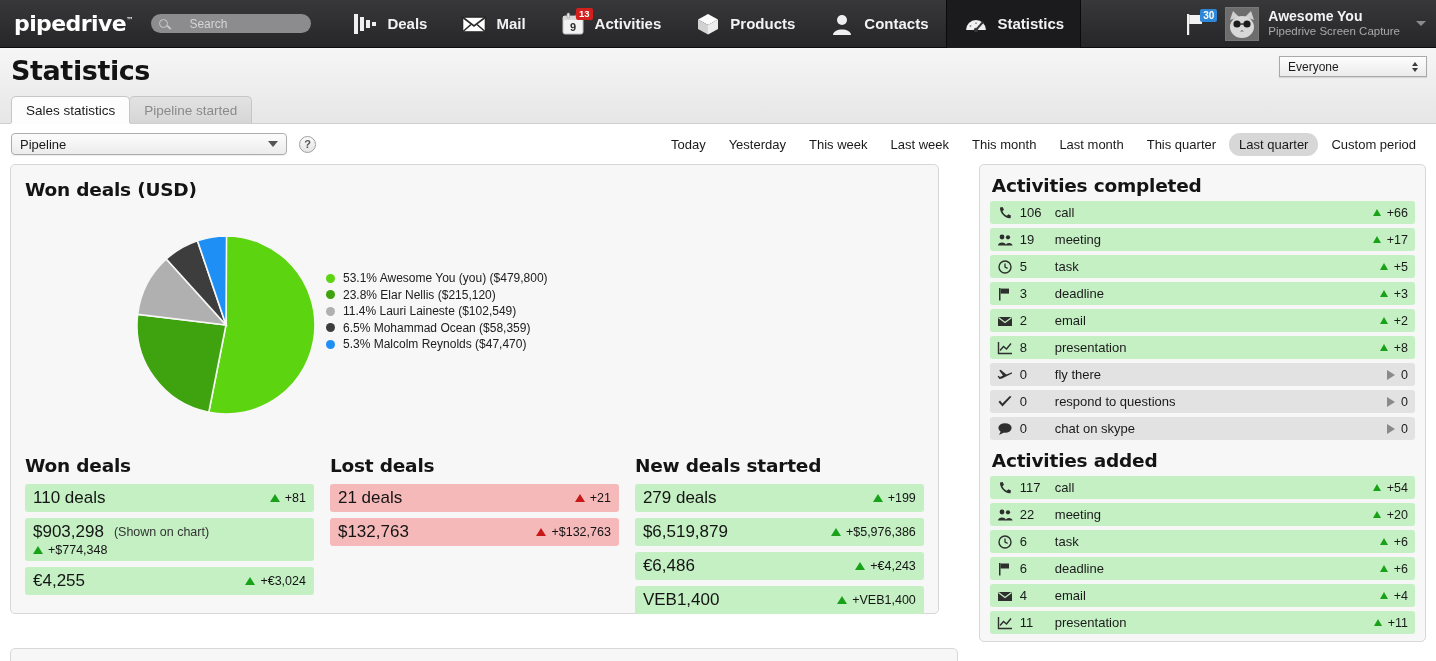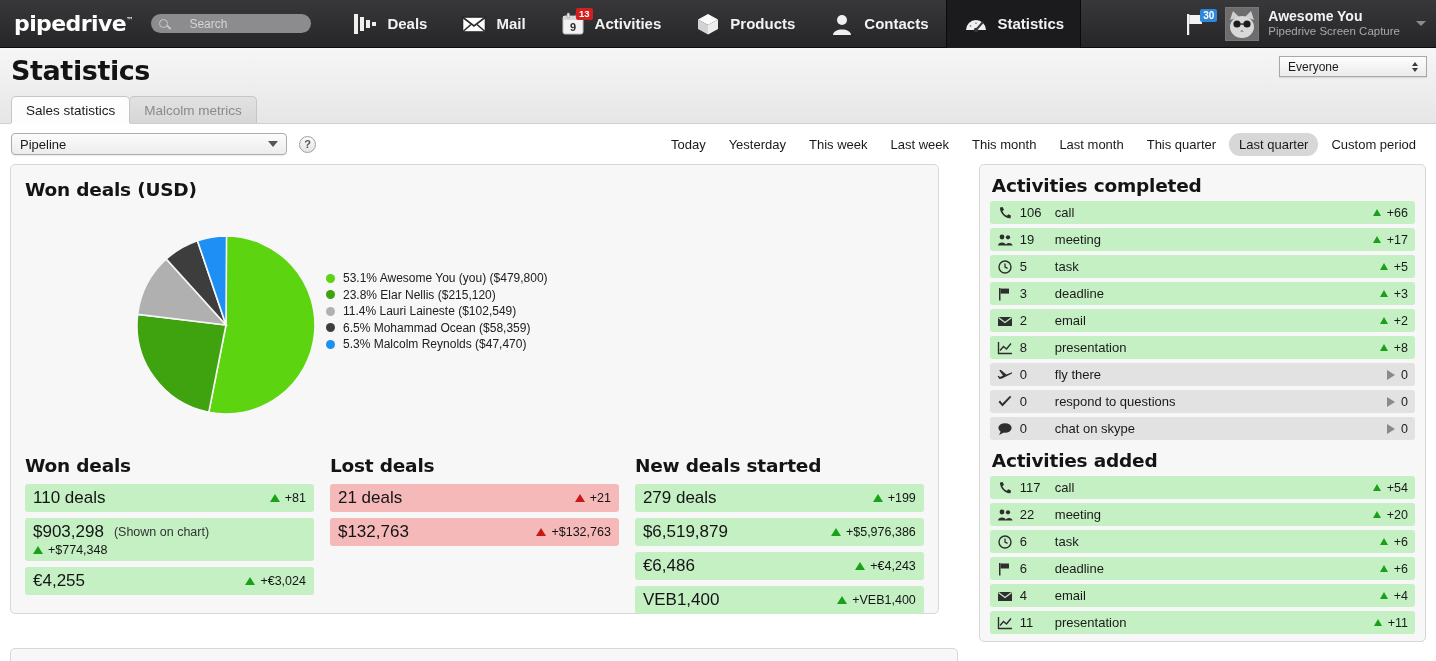--- a/index.html
+++ b/index.html
@@ -365,21 +365,21 @@
         <i class="dn"></i>
       </span>
   </div>
 </div>
 
 <div id="tabsrow">
   <div class="tab active">
     <span>Sales statistics</span>
   </div>
   <div class="tab">
-    <span>Malcolm metrics</span>
+    <span>Pipeline started</span>
   </div>
 </div>
 
 <div id="filterbar">
   <div id="pipesel">
     <span>Pipeline</span>
     <span class="dcaret"></span>
   </div>
   <div id="helpbtn">?</div>
   <div id="periods">

